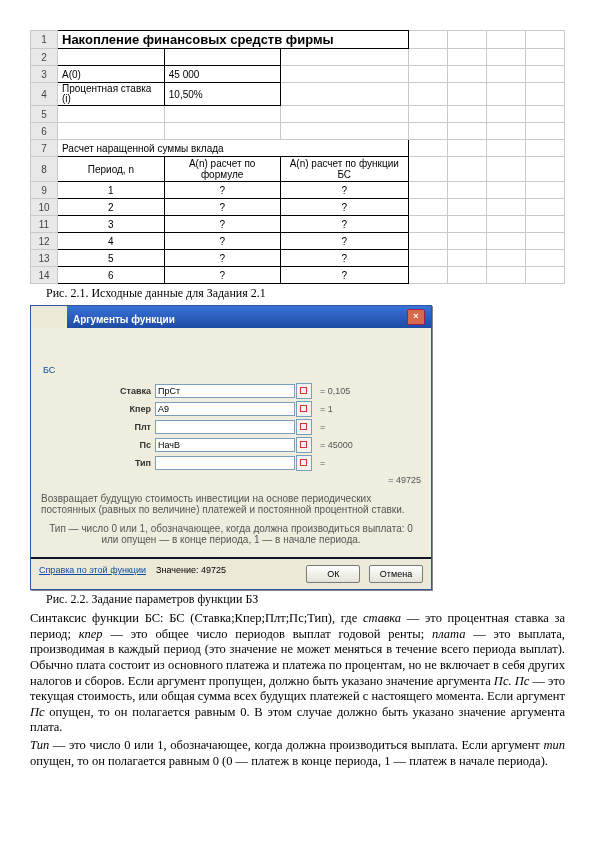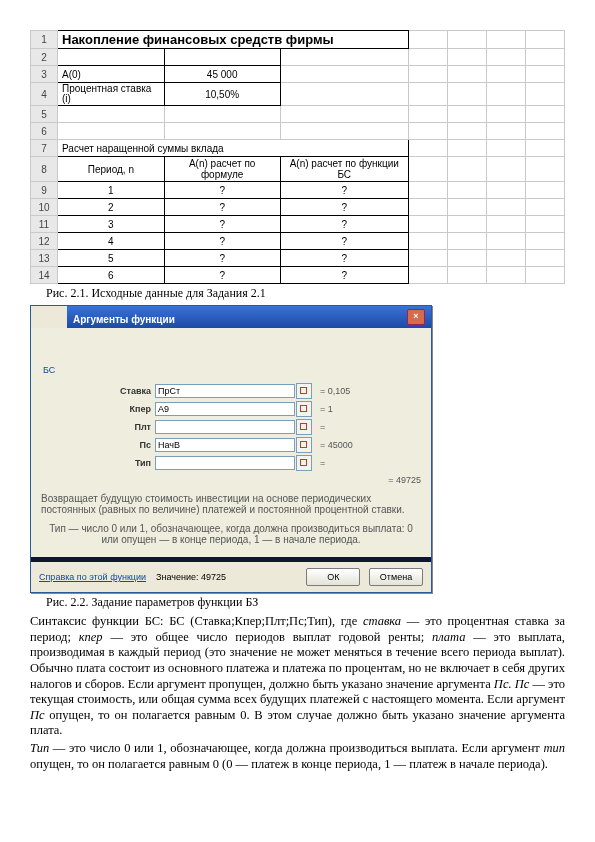--- a/index.html
+++ b/index.html
@@ -37,21 +37,21 @@
   }
   .colA { width: 70px; margin-top: 20px; }
   .colRest { width: 30px; }
   .dark-border { border: 1px solid #000 !important; }
   .title-cell {
     font-weight: bold;
     font-size: 13px;
     border: 1px solid #000 !important;
   }
   .center { text-align: center; }
-  .right { text-align: center; }
+  .right { text-align: left; }
 
   .fig-caption {
     font-family: "Times New Roman", serif;
     font-size: 12px;
     margin: 2px 0 4px 16px;
   }
 
   
   .dialog-wrap {
     width: 400px;
@@ -137,22 +137,21 @@
   }
   .explain {
     font-size: 10px;
     color: #555;
     margin: 8px 0 4px 0;
     white-space: pre-wrap;
   }
   .dialog-footer {
     display: flex;
     justify-content: space-between;
-    align-items: center;
-    border-top: 5px solid #0f172a;
+    border-top: 2px solid #0f172a;
     padding: 6px 8px;
     background: #ece9d8;
   }
   .help-link {
     color: #0a4fa0;
     text-decoration: underline;
     font-size: 9px;
   }
   .dlg-btn {
     min-width: 54px;

